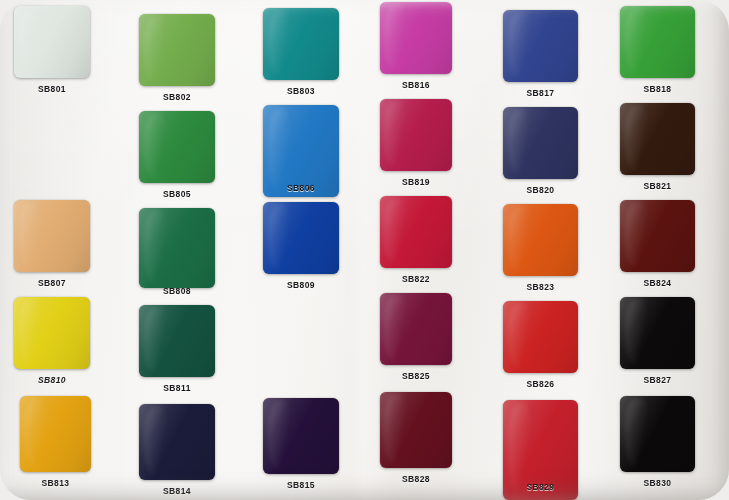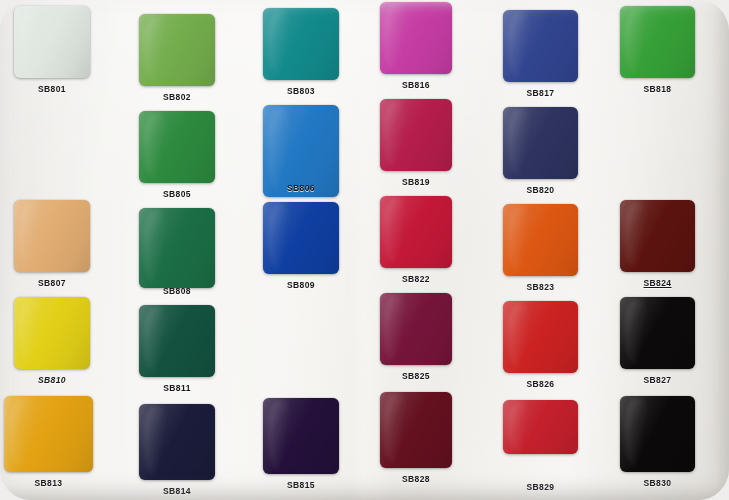--- a/index.html
+++ b/index.html
@@ -134,20 +134,24 @@
         <div class="label" style="top: 78px;">SB806</div>
       </div>
       <div class="cell" style="left: 380px; top: 99px; width: 72px; height: 72px;">
         <div class="swatch" title="crimson rose" style="background: rgb(181, 29, 76);"></div>
         <div class="label" style="top: 78px;">SB819</div>
       </div>
       <div class="cell" style="left: 503px; top: 107px; width: 75px; height: 72px;">
         <div class="swatch" title="dark navy" style="background: rgb(46, 51, 96);"></div>
         <div class="label" style="top: 78px;">SB820</div>
       </div>
+      <div class="cell" style="left: 620px; top: 103px; width: 75px; height: 72px;">
+        <div class="swatch" title="dark brown" style="background: rgb(51, 26, 14);"></div>
+        <div class="label" style="top: 78px;">SB821</div>
+      </div>
       <div class="cell" style="left: 14px; top: 200px; width: 76px; height: 72px;">
         <div class="swatch" title="tan peach" style="background: rgb(226, 173, 114);"></div>
         <div class="label" style="top: 78px;">SB807</div>
       </div>
       <div class="cell" style="left: 139px; top: 208px; width: 76px; height: 80px;">
         <div class="swatch" title="forest green" style="background: rgb(27, 110, 70);"></div>
         <div class="label" style="top: 78px;">SB808</div>
       </div>
       <div class="cell" style="left: 263px; top: 202px; width: 76px; height: 72px;">
         <div class="swatch" title="cobalt blue" style="background: rgb(15, 63, 162);"></div>
@@ -156,21 +160,21 @@
       <div class="cell" style="left: 380px; top: 196px; width: 72px; height: 72px;">
         <div class="swatch" title="bright red" style="background: rgb(196, 24, 56);"></div>
         <div class="label" style="top: 78px;">SB822</div>
       </div>
       <div class="cell" style="left: 503px; top: 204px; width: 75px; height: 72px;">
         <div class="swatch" title="orange" style="background: rgb(221, 87, 18);"></div>
         <div class="label" style="top: 78px;">SB823</div>
       </div>
       <div class="cell" style="left: 620px; top: 200px; width: 75px; height: 72px;">
         <div class="swatch" title="dark maroon" style="background: rgb(92, 19, 15);"></div>
-        <div class="label" style="top: 78px; text-decoration: underline;">SB824</div>
+        <div class="label" style="top: 78px;">SB824</div>
       </div>
       <div class="cell" style="left: 14px; top: 297px; width: 76px; height: 72px; font-style: italic;">
         <div class="swatch" title="yellow" style="background: rgb(226, 208, 23);"></div>
         <div class="label" style="top: 78px;">SB810</div>
       </div>
       <div class="cell" style="left: 139px; top: 305px; width: 76px; height: 72px;">
         <div class="swatch" title="deep pine green" style="background: rgb(20, 82, 63);"></div>
         <div class="label" style="top: 78px;">SB811</div>
       </div>
       <div class="cell" style="left: 380px; top: 293px; width: 72px; height: 72px;">
@@ -178,37 +182,37 @@
         <div class="label" style="top: 78px;">SB825</div>
       </div>
       <div class="cell" style="left: 503px; top: 301px; width: 75px; height: 72px;">
         <div class="swatch" title="vivid red" style="background: rgb(204, 34, 34);"></div>
         <div class="label" style="top: 78px;">SB826</div>
       </div>
       <div class="cell" style="left: 620px; top: 297px; width: 75px; height: 72px;">
         <div class="swatch" title="black" style="background: rgb(12, 10, 10);"></div>
         <div class="label" style="top: 78px;">SB827</div>
       </div>
-      <div class="cell" style="left: 4px; top: 396px; width: 89px; height: 76px;">
+      <div class="cell" style="left: 20px; top: 396px; width: 71px; height: 76px;">
         <div class="swatch" title="golden amber" style="background: rgb(227, 162, 18);"></div>
         <div class="label" style="top: 82px;">SB813</div>
       </div>
       <div class="cell" style="left: 139px; top: 404px; width: 76px; height: 76px;">
         <div class="swatch" title="midnight navy" style="background: rgb(27, 28, 58);"></div>
         <div class="label" style="top: 82px;">SB814</div>
       </div>
       <div class="cell" style="left: 263px; top: 398px; width: 76px; height: 76px;">
         <div class="swatch" title="deep violet" style="background: rgb(36, 16, 58);"></div>
         <div class="label" style="top: 82px;">SB815</div>
       </div>
       <div class="cell" style="left: 380px; top: 392px; width: 72px; height: 76px;">
         <div class="swatch" title="dark wine" style="background: rgb(100, 16, 31);"></div>
         <div class="label" style="top: 82px;">SB828</div>
       </div>
-      <div class="cell" style="left: 503px; top: 400px; width: 75px; height: 54px;">
+      <div class="cell" style="left: 503px; top: 400px; width: 75px; height: 100px;">
         <div class="swatch" title="strong red" style="background: rgb(196, 32, 44);"></div>
         <div class="label" style="top: 82px;">SB829</div>
       </div>
       <div class="cell" style="left: 620px; top: 396px; width: 75px; height: 76px;">
         <div class="swatch" title="black" style="background: rgb(11, 9, 9);"></div>
         <div class="label" style="top: 82px;">SB830</div>
       </div>
     </div>
   <div id="edge-shade"></div>
 </div>

